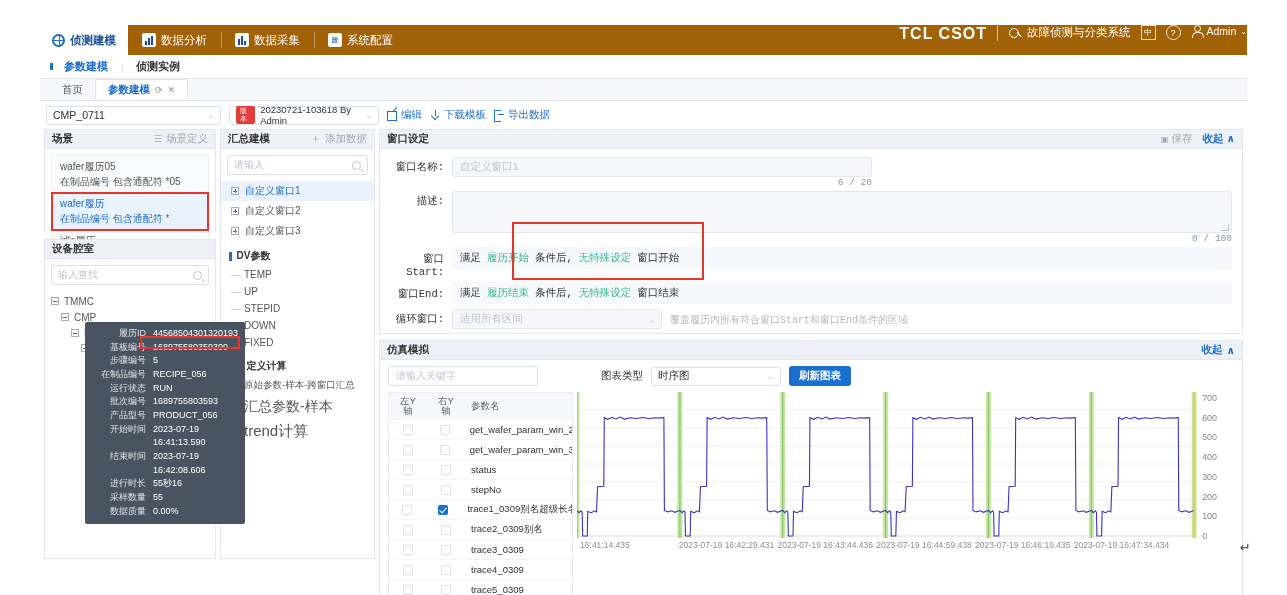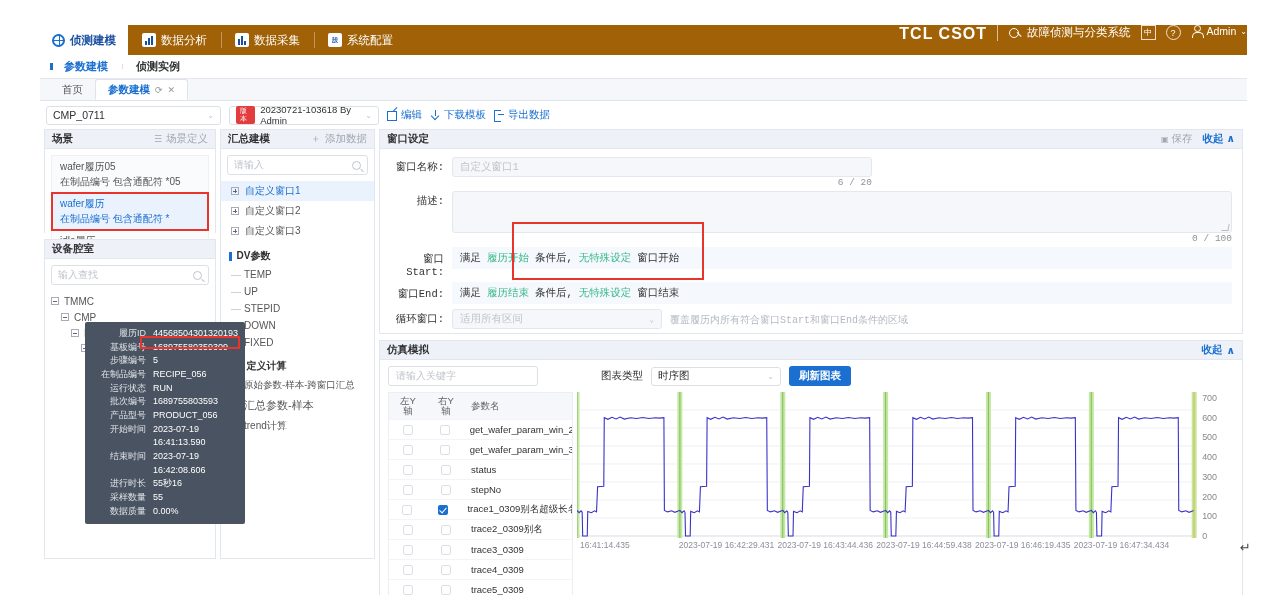--- a/index.html
+++ b/index.html
@@ -369,25 +369,25 @@
         <div class="treenode">
             <span class="dash">—</span>
             <span>FIXED</span>
           </div>
 
         <div class="treegroup" style="margin-top:4px;">自定义计算</div>
         <div class="treenode" style="font-size:9.5px;">
             <span class="dash">—</span>
             <span>原始参数-样本-跨窗口汇总</span>
           </div>
-        <div class="treenode" style="font-size:11px;">
+        <div class="treenode" style="font-size:14px;">
             <span class="dash">—</span>
             <span>汇总参数-样本</span>
           </div>
-        <div class="treenode" style="font-size:10px;">
+        <div class="treenode" style="font-size:15px;">
             <span class="dash">—</span>
             <span>trend计算</span>
           </div>
       </div>
     </div>
 
     <div class="colC">
 
       <div class="panel" style="height:205px;">
         <div class="phead">

